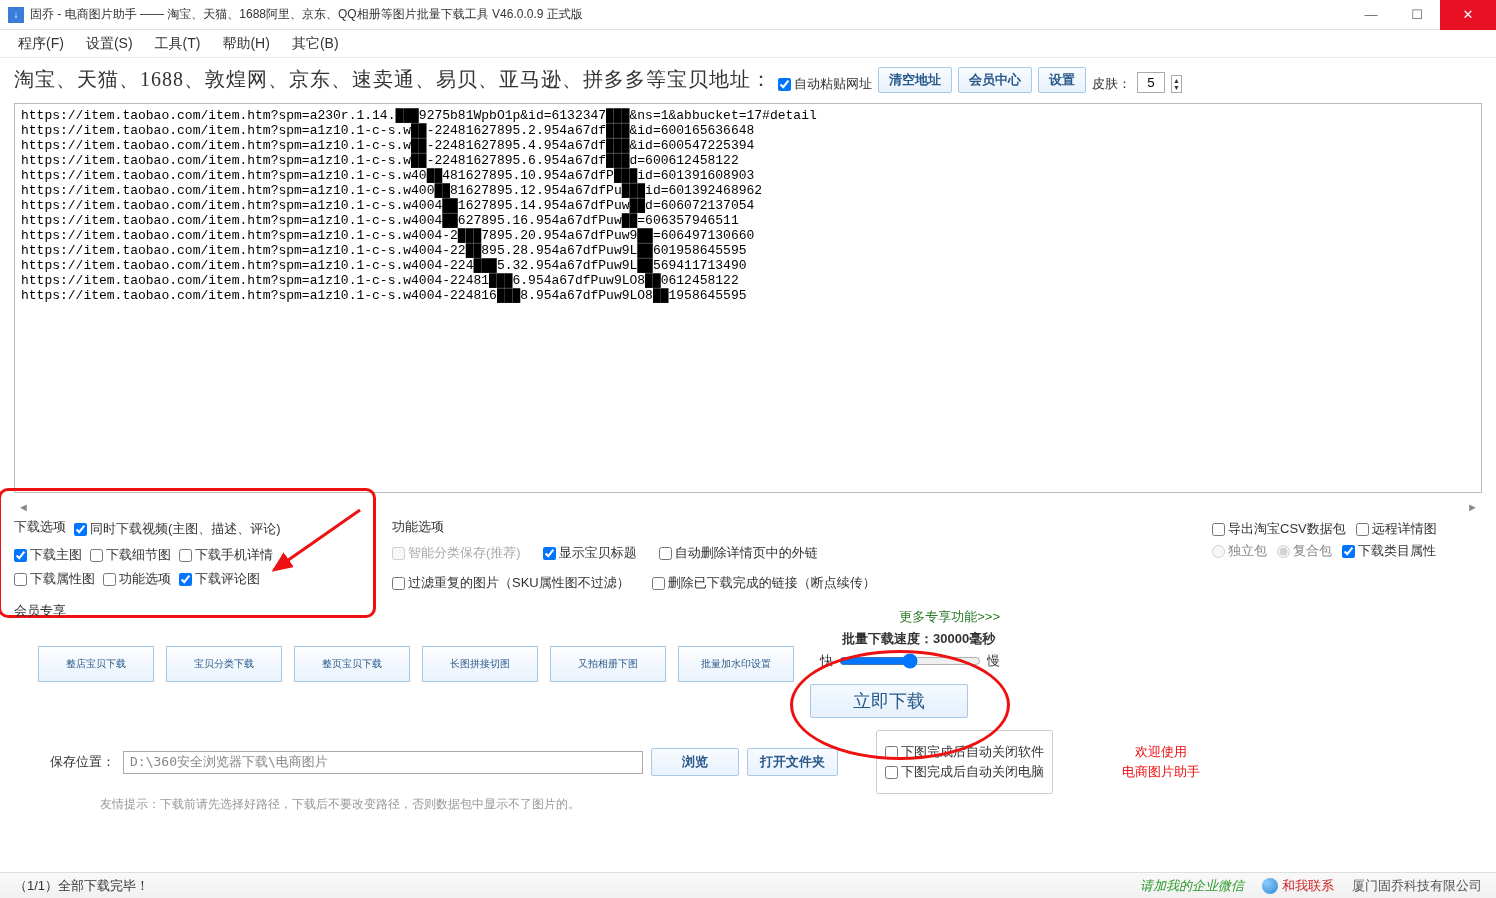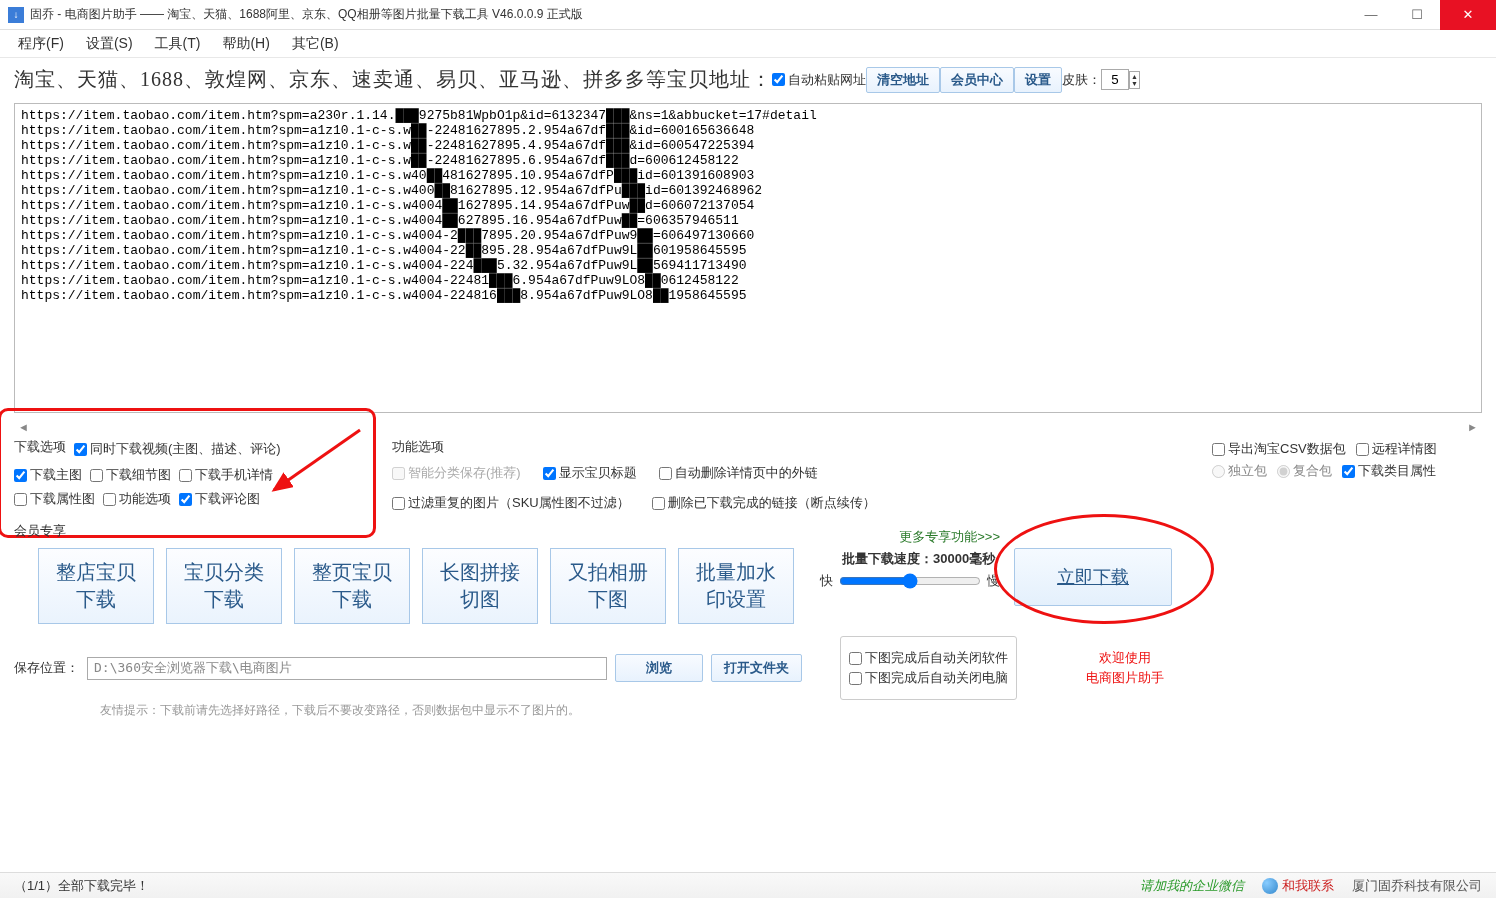--- a/index.html
+++ b/index.html
@@ -5,55 +5,55 @@
 * { box-sizing: border-box; margin: 0; padding: 0; }
 body { font-family: "Microsoft YaHei", "SimSun", sans-serif; font-size: 13px; background: #fff; color: #333; overflow: hidden; }
 .titlebar { height: 30px; background: #fff; display: flex; align-items: center; padding-left: 8px; border-bottom: 1px solid #e0e0e0; }
 .titlebar .app-icon { width: 16px; height: 16px; background: #3b7dd8; display: inline-flex; align-items: center; justify-content: center; color: #fff; font-size: 10px; font-weight: bold; margin-right: 6px; }
 .titlebar .title { flex: 1; font-size: 12px; color: #333; }
 .winbtns { display: flex; height: 30px; }
 .winbtn { width: 46px; display: flex; align-items: center; justify-content: center; color: #666; }
 .winbtn.close { background: #e81123; color: #fff; width: 56px; }
 .menubar { height: 28px; display: flex; align-items: center; padding: 0 18px; gap: 22px; border-bottom: 1px solid #e8e8e8; }
 .menubar span { font-size: 14px; color: #333; }
-.topbar { padding: 8px 14px; display: flex; align-items: center; }
+.topbar { padding: 8px 14px; display: flex; align-items: flex-end; gap: 6px; }
 .topbar .biglabel { font-size: 20px; font-family: "KaiTi", "SimSun", serif; letter-spacing: 1px; flex-shrink: 0; }
 .topbar .chk { display: inline-flex; align-items: center; gap: 3px; font-size: 13px; }
 .pillbtn { border: 1px solid #a8c8e8; background: linear-gradient(#f8fbff,#e8f2fd); padding: 3px 10px; font-size: 13px; color: #2a5a8a; cursor: pointer; border-radius: 2px; font-weight: bold; }
 .skin-spin { width: 28px; text-align: center; border: 1px solid #aaa; padding: 2px; }
 .urlarea-wrap { position: relative; margin: 2px 14px 4px 14px; }
-.urlarea { width: 100%; height: 310px; border: 1px solid #bbb; background: #fff; font-family: Consolas, "Courier New", monospace; font-size: 13px; padding: 4px 6px; white-space: pre; overflow: auto; resize: none; line-height: 15px; }
+.urlarea { width: 100%; height: 390px; border: 1px solid #bbb; background: #fff; font-family: Consolas, "Courier New", monospace; font-size: 13px; padding: 4px 6px; white-space: pre; overflow: auto; resize: none; line-height: 15px; }
 .scroll-hints { display: flex; justify-content: space-between; padding: 0 4px; color: #888; font-size: 11px; height: 14px; align-items: center; }
 .overlay-rect { position: absolute; border: 3px solid #e11; border-radius: 10px; pointer-events: none; }
 .overlay-arrow { position: absolute; pointer-events: none; }
 .overlay-ellipse { position: absolute; border: 3px solid #e11; border-radius: 50%; pointer-events: none; }
 .lower { display: flex; padding: 4px 14px 4px 14px; gap: 8px; position: relative; }
 .panel-left { position: relative; width: 370px; }
 .opts-row { display: flex; gap: 8px; margin-bottom: 6px; flex-wrap: nowrap; }
 .opts-box .title { font-size: 13px; margin-bottom: 4px; display: inline-block; }
 .chk-lbl { display: inline-flex; align-items: center; gap: 3px; font-size: 13px; white-space: nowrap; }
 .chk-lbl input { margin: 0; }
 .panel-mid { flex: 1; }
 .func-title { font-size: 13px; }
 .func-row { display: flex; gap: 22px; padding: 8px 0 4px 0; align-items: center; }
 .panel-right { width: 270px; }
 .right-row { display: flex; gap: 10px; align-items: center; padding: 2px 0; font-size: 13px; white-space: nowrap; }
 .right-row input.numbox { width: 42px; text-align: center; border: 1px solid #aaa; padding: 1px; }
 .right-row select { border: 1px solid #aaa; font-size: 13px; }
 .radio-lbl { display: inline-flex; align-items: center; gap: 3px; color: #888; }
 .member-row { padding: 2px 14px 6px 14px; display: flex; align-items: center; gap: 10px; }
 .member-title { font-size: 13px; color: #333; }
-.boxbtn { border: 1px solid #a8c8e8; background: linear-gradient(#fcfdff,#eaf3fd); padding: 10px 14px; font-size: 20px; color: #2a5a8a; cursor: pointer; width: 116px; text-align: center; }
+.boxbtn { border: 1px solid #a8c8e8; background: linear-gradient(#fcfdff,#eaf3fd); padding: 10px 14px; font-size: 10px; color: #2a5a8a; cursor: pointer; width: 116px; text-align: center; margin-top: 18px; }
 .more-link { color: #2a7a2a; font-size: 13px; margin-left: auto; }
 .speed-block { display: flex; flex-direction: column; gap: 4px; font-size: 13px; margin-left: 10px; width: 180px; }
 .slider-row { display: flex; align-items: center; gap: 6px; }
 .slider { flex: 1; }
-.big-download { border: 1px solid #a8c8e8; background: linear-gradient(#f5faff,#e4f0fc); padding: 16px 42px; font-size: 18px; color: #2a5a8a; cursor: pointer; border-radius: 2px; text-decoration: underline; }
+.big-download { border: 1px solid #a8c8e8; background: linear-gradient(#f5faff,#e4f0fc); padding: 4px 42px; font-size: 18px; color: #2a5a8a; cursor: pointer; border-radius: 2px; }
 .close-opts { border: 1px solid #ccc; border-radius: 3px; padding: 12px 8px; display: flex; flex-direction: column; gap: 2px; }
-.bottom-row { padding: 4px 14px 2px 14px; display: flex; align-items: center; gap: 8px; }
+.bottom-row { padding: 4px 14px 2px 14px; display: flex; align-items: center; gap: 8px; margin-left: 36px; }
 .path-input { flex: 1; border: 1px solid #aaa; padding: 3px 6px; font-family: Consolas, monospace; font-size: 13px; color: #888; }
 .hint-text { color: #999; font-size: 12px; padding: 0 14px 0 100px; }
 .red-text { color: #e11; font-size: 13px; text-align: center; }
 .statusbar { height: 26px; border-top: 1px solid #ddd; background: linear-gradient(#f9f9f9,#f1f1f1); display: flex; align-items: center; padding: 0 14px; font-size: 13px; position: fixed; bottom: 0; left: 0; right: 0; }
 .statusbar .done { color: #333; }
 .statusbar .wechat { margin-left: auto; color: #2a9a2a; margin-right: 18px; font-style: italic; }
 .statusbar .contact { color: #c22; margin-right: 18px; display: inline-flex; align-items: center; gap: 4px; }
 .statusbar .company { color: #555; }
 .greyed { color: #aaa; }
 .bottom-right-col { display: flex; flex-direction: column; align-items: center; gap: 2px; width: 200px; }
@@ -227,21 +227,21 @@
   </div>
 </div>
 <div style="padding:2px 14px 8px 38px;display:flex;align-items:flex-start;gap:12px;position:relative;">
   <button class="boxbtn">整店宝贝下载</button>
   <button class="boxbtn">宝贝分类下载</button>
   <button class="boxbtn">整页宝贝下载</button>
   <button class="boxbtn">长图拼接切图</button>
   <button class="boxbtn">又拍相册下图</button>
   <button class="boxbtn">批量加水印设置</button>
 
-  <div class="mid-right-flex" style="margin-left:4px;">
+  <div class="mid-right-flex" style="margin-left:4px;flex-direction:column;">
     <div class="speed-block" style="margin-top:-20px;">
       <span class="more-link" style="align-self:flex-start;">更多专享功能&gt;&gt;&gt;</span>
       <span style="margin-left:22px;font-weight:bold;">批量下载速度：30000毫秒</span>
       <div class="slider-row">
         <span>快</span>
         <input type="range" class="slider" min="0" max="100" value="50" style="">
         <span>慢</span>
       </div>
     </div>
     <div style="position:relative;">

